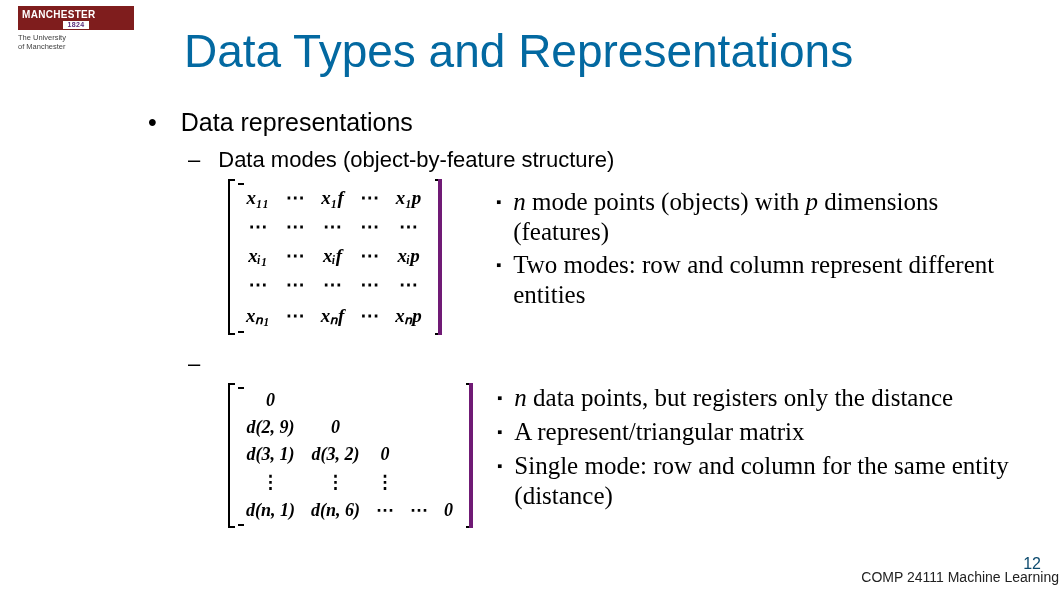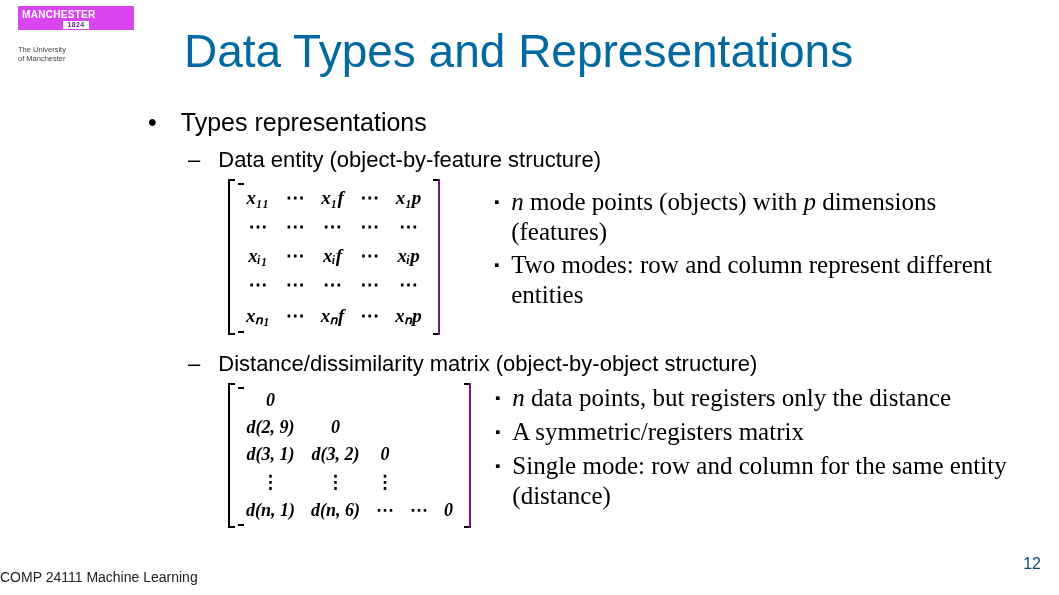--- a/index.html
+++ b/index.html
@@ -11,40 +11,40 @@
     position: relative;
     color: #000;
   }
   .logo {
     position: absolute;
     top: 6px;
     left: 18px;
     width: 116px;
   }
   .logo-top {
-    background: #d946ef;
+    background: #7f1d1d;
     color: #fff;
     font-size: 10px;
     font-weight: bold;
     padding: 3px 4px 1px 4px;
     letter-spacing: 0.3px;
   }
   .logo-year {
     background: #fff;
     color: #5a2d7a;
     font-size: 7px;
     text-align: center;
     width: 26px;
     margin: 1px auto 0;
     line-height: 8px;
   }
   .logo-sub {
     font-size: 7.5px;
     color: #444;
-    margin-top: 15px;
+    margin-top: 3px;
     line-height: 9px;
   }
   .title {
     position: absolute;
     top: 24px;
     left: 184px;
     font-family: Verdana, Arial, sans-serif;
     font-size: 46px;
     font-weight: 400;
     color: #0369a1;
@@ -73,21 +73,21 @@
     margin-top: 6px;
     display: flex;
     gap: 24px;
   }
   .matrix {
     font-family: "Times New Roman", serif;
     font-style: italic;
     font-weight: bold;
     font-size: 19px;
     border-left: 2px solid #000;
-    border-right: 2px solid #701a75;
+    border-right: 4px solid #701a75;
     padding: 4px 8px;
     position: relative;
   }
   .matrix::before, .matrix::after {
     content: "";
     position: absolute;
     width: 6px;
     height: 2px;
     background: #000;
   }
@@ -109,21 +109,21 @@
     display: flex;
     gap: 12px;
     margin-bottom: 4px;
   }
   .notes .sq { font-size: 15px; line-height: 30px; }
   .notes em.v { font-style: italic; }
   .footer {
     position: absolute;
     bottom: 10px;
     width: 100%;
-    text-align: left;
+    text-align: right;
     font-family: Arial, sans-serif;
     font-size: 14px;
     color: #222;
   }
   .pagenum {
     position: absolute;
     right: 18px;
     bottom: 22px;
     font-family: Arial, sans-serif;
     font-size: 16px;
@@ -152,26 +152,26 @@
     <span>of Manchester</span>
   </div>
 </div>
 
 <div class="title">Data Types and Representations</div>
 
 <div class="content">
 
   <div class="bullet">
     <span>•</span>
-    <span>Types representations</span>
+    <span>Data representations</span>
   </div>
 
   <div class="sub-bullet">
     <span>–</span>
-    <span>Data entity (object-by-feature structure)</span>
+    <span>Data modes (object-by-feature structure)</span>
   </div>
 
   <div class="section" style="margin-left:80px;">
     <div class="mwrap">
       <div class="tl"></div>
         <div class="tr"></div>
         <div class="bl"></div>
         <div class="br"></div>
       <div class="matrix">
         <table>
@@ -222,21 +222,20 @@
       </div>
       <div class="nb">
         <span class="sq">▪</span>
         <span>Two modes: row and column represent different entities</span>
       </div>
     </div>
   </div>
 
   <div class="sub-bullet" style="margin-top:16px;">
     <span>–</span>
-    <span>Distance/dissimilarity matrix (object-by-object structure)</span>
   </div>
 
   <div class="section" style="margin-left:80px;">
     <div class="mwrap">
       <div class="tl"></div>
         <div class="tr"></div>
         <div class="bl"></div>
         <div class="br"></div>
       <div class="matrix" style="font-size:18px;">
         <table>
@@ -280,21 +279,21 @@
           </table>
       </div>
     </div>
     <div class="notes" style="padding-top:0;">
       <div class="nb">
         <span class="sq">▪</span>
         <span><em class="v">n</em><span> data points, but registers only the distance</span></span>
       </div>
       <div class="nb">
         <span class="sq">▪</span>
-        <span>A symmetric/registers matrix</span>
+        <span>A represent/triangular matrix</span>
       </div>
       <div class="nb">
         <span class="sq">▪</span>
         <span>Single mode: row and column for the same entity (distance)</span>
       </div>
     </div>
   </div>
 
 </div>
 

